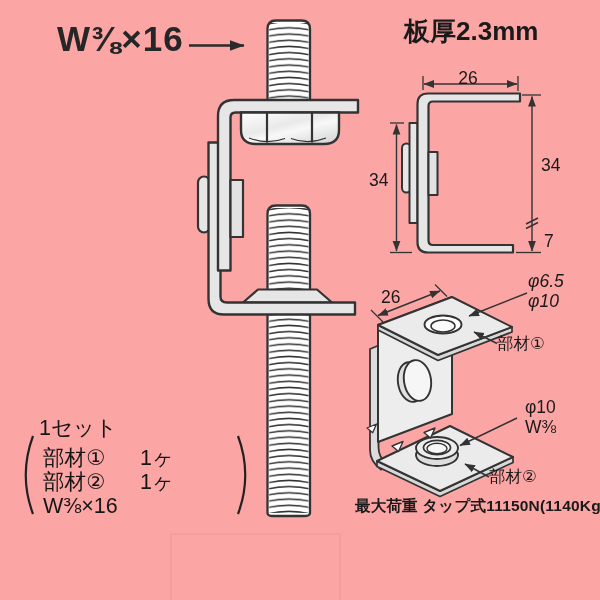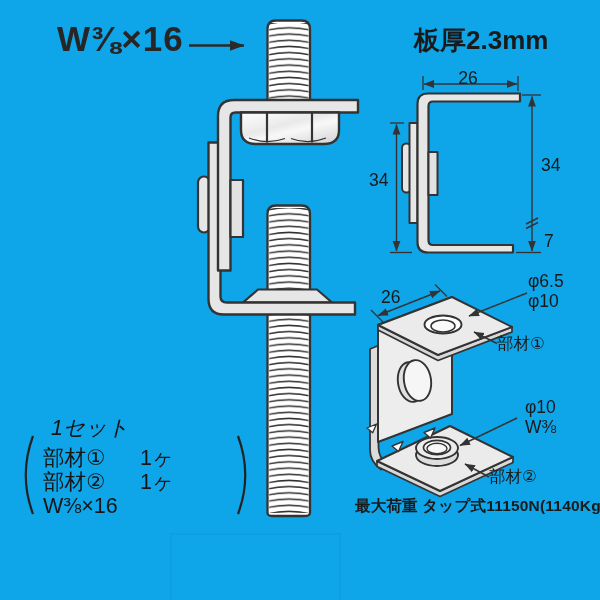--- a/index.html
+++ b/index.html
@@ -1,29 +1,29 @@
 <!DOCTYPE html>
 <html><head>
 <meta charset="utf-8">
 <style>
   html,body{margin:0;padding:0;background:#fff;}
   #stage{
-    position:relative;width:600px;height:600px;background:#0ea5e9;overflow:hidden;
+    position:relative;width:600px;height:600px;background:#fca5a5;overflow:hidden;
     font-family:"Liberation Sans","DejaVu Sans",sans-serif;color:#1b1b1b;
   }
   #stage svg{position:absolute;left:0;top:0;}
   .txt{position:absolute;white-space:pre;line-height:1.12;}
   .spec{font-size:35px;font-weight:600;letter-spacing:1px;color:#262626;}
   .title{font-size:26px;font-weight:600;color:#1a1a1a;}
   .dim{font-size:17.5px;color:#1a1a1a;margin-top:8px;}
   .callout{font-size:17.5px;color:#1a1a1a;line-height:1.14;}
   .part-tag{font-size:16.5px;color:#1a1a1a;}
   .load{font-size:15.5px;font-weight:600;color:#1a1a1a;letter-spacing:0.2px;}
   .plist{position:absolute;left:38px;top:413px;font-size:21.5px;color:#161616;}
-  .plist-title{margin-left:13px;margin-bottom:5px;font-style:italic;}
+  .plist-title{margin-left:1px;margin-bottom:5px;}
   .plist-row{display:flex;line-height:23.8px;margin-left:5px;}
   .plist-row .pname{width:97px;}
   .faint-box{position:absolute;left:170px;top:533px;width:167px;height:90px;
     border:2px solid rgba(0,0,0,0.03);}
 </style>
 </head>
 <body>
 
 <div id="stage">
 
@@ -135,30 +135,30 @@
     </g>
 
     <g>
       <path d="M33,436 Q18.5,475 33,514" fill="none" stroke="#222" stroke-width="2.2"></path>
       <path d="M238,436 Q252.5,475 238,514" fill="none" stroke="#222" stroke-width="2.2"></path>
     </g>
   </svg>
 
   <div class="txt spec" style="left:57px;top:19px;">W⅜×16</div>
 
-  <div class="txt title" style="left:414px;top:17px;margin-top:9px;">板厚2.3mm</div>
+  <div class="txt title" style="left:404px;top:17px;">板厚2.3mm</div>
 
   <div class="txt dim" style="left:452px;top:61px;width:32px;text-align:center;">26</div>
   <div class="txt dim" style="left:369px;top:163px;">34</div>
   <div class="txt dim" style="left:541px;top:148px;">34</div>
   <div class="txt dim" style="left:544px;top:224px;">7</div>
 
   <div class="txt dim" style="left:381px;top:280px;">26</div>
 
-  <div class="txt callout" style="left:528px;top:272px;"><span>φ6.5</span><br><span>φ10</span></div>
+  <div class="txt callout" style="left:528px;top:272px;font-style:italic;"><span>φ6.5</span><br><span>φ10</span></div>
 
   <div class="txt part-tag" style="left:497px;top:334px;">部材①</div>
 
   <div class="txt callout" style="left:525px;top:398px;"><span>φ10</span><br><span>W⅜</span></div>
 
   <div class="txt part-tag" style="left:489px;top:467px;">部材②</div>
 
   <div class="txt load" style="left:355px;top:497px;">最大荷重 タップ式11150N(1140Kgf)</div>
 
   <div class="plist">

